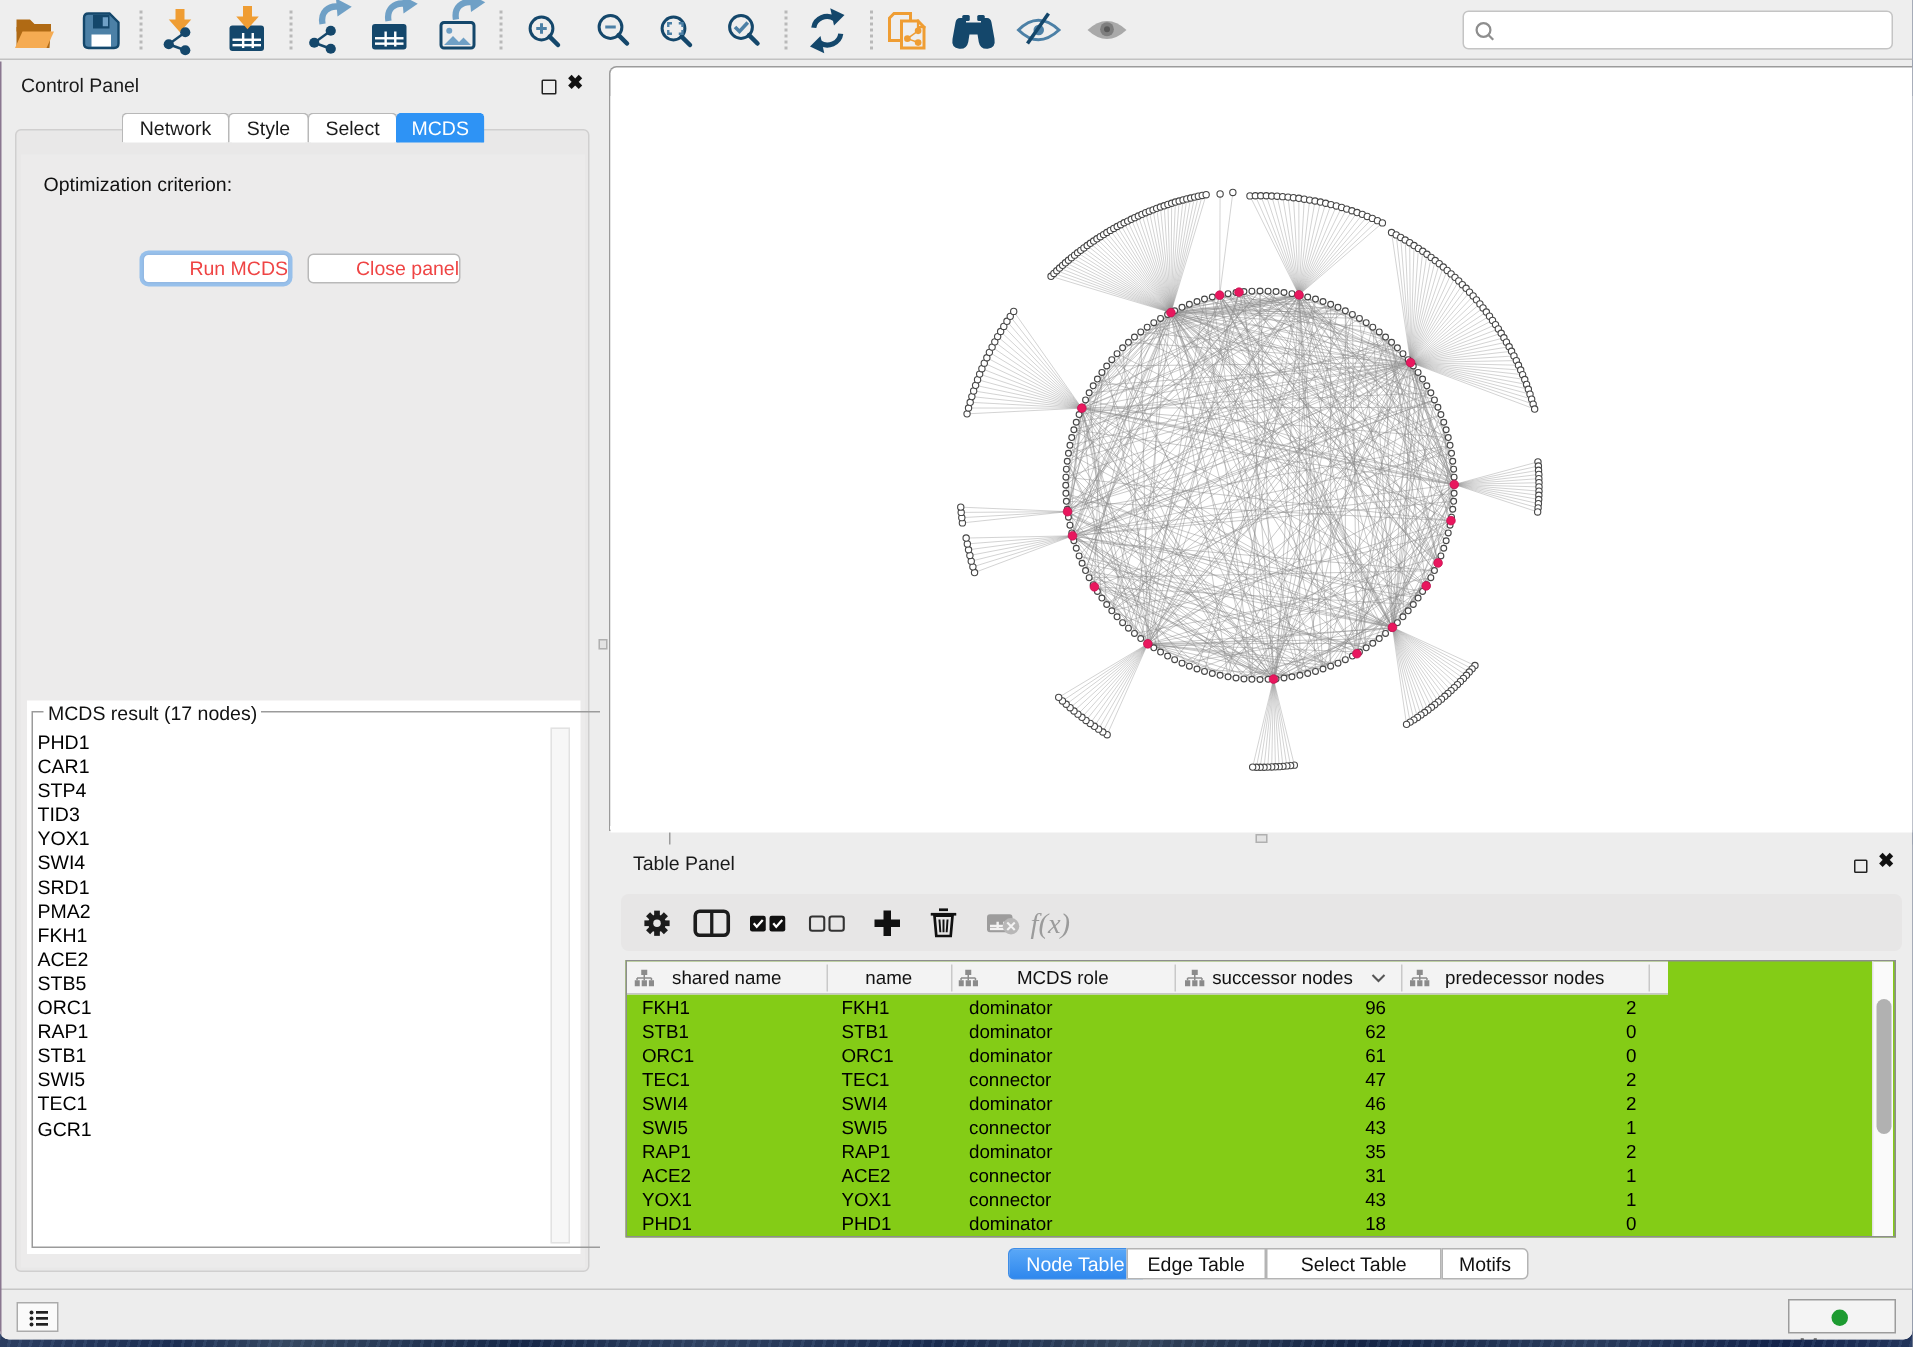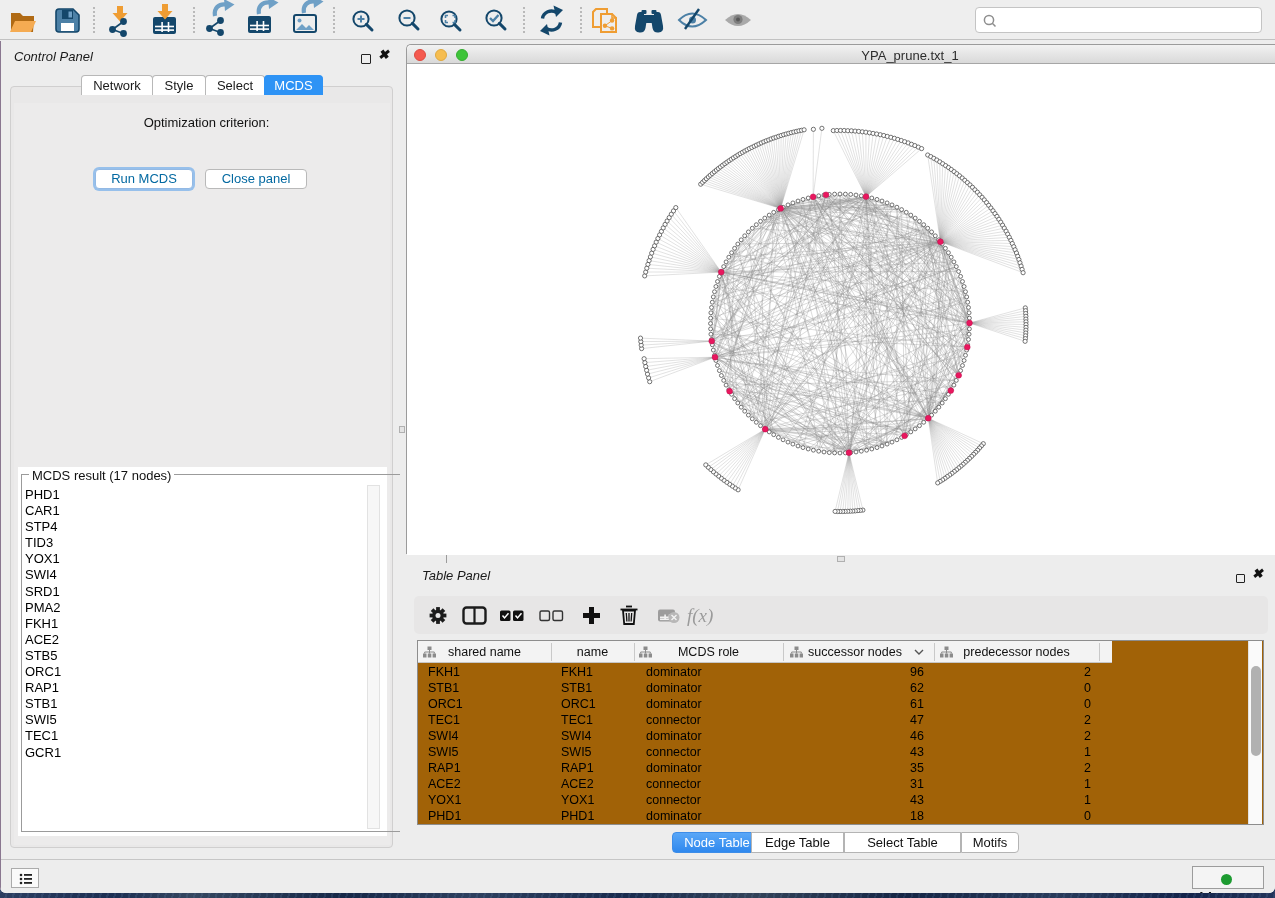--- a/index.html
+++ b/index.html
@@ -5,49 +5,49 @@
   * { margin:0; padding:0; box-sizing:border-box; }
   html,body { width:1275px; height:898px; overflow:hidden; }
   body { font-family:"Liberation Sans", sans-serif; background:#16294d; position:relative; }
   #wall { position:absolute; left:0; top:860px; width:1275px; height:38px;
     background:
       repeating-linear-gradient(105deg, rgba(130,160,200,0.13) 0 2px, rgba(0,0,0,0) 2px 7px),
       linear-gradient(90deg, #2b3d60 0%, #1c2e52 9%, #354760 15%, #162747 27%, #2e405f 37%, #192b4e 49%, #334359 59%, #152545 71%, #293b5b 83%, #13234a 93%, #22345a 100%);
   }
   #app { position:absolute; left:0; top:0; width:1275px; height:893px; background:#ededed;
          border-radius:0 0 6px 6px; overflow:hidden; }
-  .abs { position:absolute;font-style:italic; }
+  .abs { position:absolute; }
   
   #toolbar { position:absolute; left:0; top:0; width:1275px; height:40px; background:#eeeeee;
              border-bottom:1px solid #c2c2c2; }
   .tsep { position:absolute; top:7px; height:26px; width:0;
           border-left:2px dotted #b9b9b9; }
   #search { position:absolute; left:975px; top:7px; width:287px; height:26px; background:#fff;
             border:1px solid #c4c4c4; border-radius:4px; }
   #search svg { position:absolute; left:6px; top:5px; }
   
   #cpanel { position:absolute; left:1px; top:41px; width:399px; height:818px; background:#ededed; }
   .ptitle { font-size:13px; color:#1a1a1a; }
   .minbox { display:inline-block; width:10px; height:10px; border:1.6px solid #222; border-radius:1px; }
   .xmark  { font-size:13px; color:#111; font-weight:bold; }
   .tab { position:absolute; top:34px; height:20px; z-index:2; background:#fff; border:1px solid #b8b8b8;
          border-bottom:none; border-radius:4px 4px 0 0; font-size:13px; color:#1a1a1a;
          text-align:center; line-height:19px; }
   .tab.sel { background:#2e93f5; color:#fff; border-color:#2e93f5; }
   #tabpane { position:absolute; left:9px; top:45px; width:383px; height:762px;
              background:#e9e8e8; border:1px solid #d0cfcf; border-radius:4px; }
   #tabinner { position:absolute; left:3px; top:16px; width:376px; height:742px; background:#ECEBEB; }
-  #optlabel { position:absolute; left:4px; top:28px; width:383px; text-align:center; font-size:13px; color:#111; }
+  #optlabel { position:absolute; left:18px; top:28px; width:383px; font-size:13px; color:#111; }
   #combo { position:absolute; left:35px; top:51px; width:312px; height:20px; background:#fff;
            border:1px solid #ababab; border-radius:4px; font-size:13px; line-height:18px; color:#000;
            padding-left:11px; }
   #combo .stepper { position:absolute; right:1px; top:1px; width:16px; height:16px; border-radius:3px;
            background:linear-gradient(#6cb2fd,#2a7ced); color:#fff; }
   .btn { position:absolute; height:20px; background:#fff; border:1px solid #b9b9b9; border-radius:4px;
-         font-size:13px; color:#0369a1; text-align:center; line-height:18px; }
+         font-size:13px; color:#ef4444; text-align:right; line-height:18px; }
   #runbtn { left:84px; top:82px; width:98px; box-shadow:0 0 0 2px rgba(136,184,235,0.85); border-color:#93b9e4;}
   #closebtn { left:194px; top:82px; width:102px; }
   #results { position:absolute; left:7px; top:380px; width:369px; height:369px; background:#fff; }
   #fieldset { position:absolute; left:3px; top:7px; width:426px; height:358px; border:1px solid #9b9b9b; }
   #legend { position:absolute; left:7px; top:-7px; background:#fff; padding:0 3px; font-size:13px; color:#111; }
   #mlist { position:absolute; left:7px; top:20px; font-size:13px; color:#000; line-height:16.1px; }
   #mscroll { position:absolute; right:7px; top:18px; width:13px; height:344px; background:#f7f7f7;
              border:1px solid #e2e2e2; }
   
   #vsplit { position:absolute; left:400px; top:41px; width:6px; height:818px; background:#ededed; }
@@ -60,21 +60,21 @@
               background:linear-gradient(#f2f2f2,#d9d9d9); border-bottom:1px solid #a6a6a6;
               border-radius:5px 0 0 0; }
   .light { position:absolute; top:4px; width:12px; height:12px; border-radius:50%; }
   #nettitle .t { position:absolute; top:3px; left:413px; width:180px; text-align:center;
                  font-size:13px; color:#2c2c2c; }
   #netcanvas { position:absolute; left:0; top:19px; width:869px; height:491px; background:#fff; overflow:hidden; }
   
   #tpanel { position:absolute; left:406px; top:563px; width:869px; height:296px; background:#ededed; }
   #ttools { position:absolute; left:8px; top:33px; width:854px; height:38px; background:#e7e6e6;
             border-radius:5px;text-align:right; }
-  #tablebox { position:absolute; left:11px; top:77px; width:847px; height:185px; background:#a16207;
+  #tablebox { position:absolute; left:11px; top:77px; width:847px; height:185px; background:#84cc16;
               border:1px solid #8d8d8d; }
   #thead { position:absolute; left:0; top:0; width:694px; height:22px; background:#f3f3f3;
            border-bottom:1px solid #c6c6c6; font-size:12.5px; color:#111; }
   .hsep { position:absolute; top:2px; height:18px; width:1px; background:#c9c9c9; }
   .hcell { position:absolute; top:0; height:22px; line-height:22px; text-align:center; }
   .sorti { position:absolute; top:5px; }
   #tbody { position:absolute; left:0; top:23px; width:694px; font-size:12.5px; color:#000; }
   .trow { position:absolute; height:16px; line-height:16px; width:694px; }
   .c1 { position:absolute; left:10px; }
   .c2 { position:absolute; left:143px; }
@@ -229,26 +229,20 @@
             <div>GCR1</div>
           </div>
       <div id="mscroll"></div>
     </div>
   </div>
 </div>
   <div id="vsplit">
       <div class="grip" style="left:-1px;top:385px;width:6px;height:7px;"></div>
     </div>
   <div id="netframe">
-  <div id="nettitle">
-    <div class="light" style="left:7px;background:#f4594e;border:0.5px solid #dd4a40"></div>
-    <div class="light" style="left:28px;background:#f6bd50;border:0.5px solid #e0a93e"></div>
-    <div class="light" style="left:49px;background:#3ec439;border:0.5px solid #34ad30"></div>
-    <div class="t">YPA_prune.txt_1</div>
-  </div>
   <div id="netcanvas">
         <svg width="869" height="491" viewBox="0 0 869 491" style="position:absolute;left:0;top:0">
           <path d="M373.6 144.4L551.6 207.5M373.6 144.4L464.8 134.0M373.6 144.4L464.8 385.0M373.6 144.4L503.8 367.9M373.6 144.4L524.6 351.1M373.6 144.4L561.5 243.5M373.6 144.4L546.9 197.9M373.6 144.4L535.2 180.0M373.6 144.4L307.5 291.3M373.6 144.4L475.0 137.0M373.6 144.4L470.0 135.4M373.6 144.4L538.4 184.3M373.6 144.4L531.8 343.2M373.6 144.4L516.7 358.3M373.6 144.4L327.6 184.3M373.6 144.4L422.3 130.4M373.6 144.4L546.9 321.1M373.6 144.4L308.9 296.5M373.6 144.4L528.3 347.2M373.6 144.4L303.5 259.5M373.6 144.4L459.6 386.2M373.6 144.4L438.4 130.1M373.6 144.4L562.1 270.2M373.6 144.4L559.7 286.1M373.6 144.4L401.2 134.0M373.6 144.4L524.6 167.9M373.6 144.4L549.3 202.6M373.6 144.4L310.5 217.5M373.6 144.4L334.2 343.2M373.6 144.4L319.1 197.9M373.6 144.4L499.3 148.3M373.6 144.4L489.9 143.2M373.6 144.4L551.6 311.5M373.6 144.4L494.6 145.6M373.6 144.4L557.1 296.5M373.6 144.4L321.8 193.2M373.6 144.4L558.5 291.3M373.6 144.4L427.6 388.9M373.6 144.4L559.7 232.9M373.6 144.4L316.7 316.4M373.6 144.4L459.6 132.8M373.6 144.4L349.3 358.3M373.6 144.4L520.7 354.8M373.6 144.4L475.0 382.0M373.6 144.4L508.2 154.1M373.6 144.4L304.5 243.5M373.6 144.4L485.0 140.9M373.6 144.4L417.0 131.0M373.6 144.4L562.4 254.1M373.6 144.4L411.7 387.2M406.1 132.8L353.5 361.7M406.1 132.8L549.3 316.4M406.1 132.8L516.7 160.7M406.1 132.8L489.9 143.2M406.1 132.8L520.7 354.8M406.1 132.8L443.7 388.6M406.1 132.8L528.3 171.8M406.1 132.8L516.7 358.3M406.1 132.8L544.2 193.2M406.1 132.8L334.2 343.2M406.1 132.8L459.6 386.2M419.0 130.8L303.9 248.8M419.0 130.8L349.3 358.3M419.0 130.8L561.5 275.5M419.0 130.8L345.3 354.8M419.0 130.8L362.2 367.9M419.0 130.8L538.4 334.7M419.0 130.8L475.0 382.0M419.0 130.8L520.7 164.2M419.0 130.8L559.7 286.1M459.0 132.6L353.5 157.3M459.0 132.6L503.8 367.9M459.0 132.6L561.5 275.5M459.0 132.6L305.3 238.2M459.0 132.6L334.2 343.2M459.0 132.6L470.0 383.6M459.0 132.6L381.0 140.9M459.0 132.6L528.3 347.2M459.0 132.6L396.0 383.6M459.0 132.6L503.8 151.1M459.0 132.6L520.7 354.8M459.0 132.6L411.7 387.2M459.0 132.6L319.1 321.1M459.0 132.6L475.0 382.0M459.0 132.6L512.5 157.3M459.0 132.6L535.2 339.0M459.0 132.6L366.7 148.3M459.0 132.6L349.3 160.7M459.0 132.6L321.8 193.2M459.0 132.6L321.8 325.8M459.0 132.6L304.5 243.5M459.0 132.6L562.1 248.8M459.0 132.6L480.1 380.1M459.0 132.6L561.5 243.5M459.0 132.6L557.1 222.5M459.0 132.6L341.4 351.1M459.0 132.6L459.6 386.2M459.0 132.6L357.8 154.1M459.0 132.6L559.7 232.9M459.0 132.6L316.7 202.6M459.0 132.6L443.7 388.6M459.0 132.6L341.4 167.9M459.0 132.6L303.5 259.5M533.4 177.7L417.0 131.0M533.4 177.7L319.1 321.1M533.4 177.7L353.5 361.7M533.4 177.7L528.3 347.2M533.4 177.7L561.5 243.5M533.4 177.7L330.8 180.0M533.4 177.7L319.1 197.9M533.4 177.7L494.6 145.6M533.4 177.7L551.6 207.5M533.4 177.7L562.4 264.9M533.4 177.7L562.1 270.2M533.4 177.7L307.5 291.3M533.4 177.7L512.5 157.3M533.4 177.7L330.8 339.0M533.4 177.7L334.2 343.2M533.4 177.7L306.3 232.9M533.4 177.7L494.6 373.4M533.4 177.7L443.7 130.4M533.4 177.7L553.6 212.4M533.4 177.7L475.0 382.0M533.4 177.7L376.1 375.8M533.4 177.7L381.0 140.9M533.4 177.7L438.4 388.9M533.4 177.7L304.5 275.5M533.4 177.7L520.7 354.8M533.4 177.7L433.0 130.0M533.4 177.7L310.5 217.5M533.4 177.7L427.6 130.1M533.4 177.7L303.9 270.2M533.4 177.7L312.4 212.4M533.4 177.7L559.7 232.9M533.4 177.7L345.3 164.2M533.4 177.7L353.5 157.3M533.4 177.7L305.3 238.2M533.4 177.7L499.3 148.3M533.4 177.7L321.8 193.2M533.4 177.7L411.7 387.2M533.4 177.7L562.5 259.5M533.4 177.7L308.9 296.5M533.4 177.7L406.4 386.2M533.4 177.7L303.6 254.1M533.4 177.7L427.6 388.9M533.4 177.7L553.6 306.6M533.4 177.7L304.5 243.5M533.4 177.7L396.0 135.4M562.5 259.0L362.2 151.1M562.5 259.0L349.3 160.7M562.5 259.0L433.0 130.0M562.5 259.0L401.2 385.0M562.5 259.0L316.7 202.6M562.5 259.0L454.3 131.8M562.5 259.0L551.6 207.5M562.5 259.0L353.5 361.7M562.5 259.0L422.3 388.6M562.5 259.0L508.2 364.9M562.5 259.0L503.8 151.1M562.5 259.0L381.0 140.9M562.5 259.0L528.3 171.8M562.5 259.0L531.8 175.8M562.5 259.0L314.4 207.5M562.5 259.0L516.7 160.7M562.5 259.0L558.5 227.7M562.5 259.0L422.3 130.4M562.5 259.0L308.9 222.5M562.5 259.0L560.7 280.8M562.5 259.0L480.1 380.1M562.5 259.0L307.5 291.3M562.5 259.0L535.2 339.0M562.5 259.0L544.2 325.8M562.5 259.0L417.0 388.0M562.5 259.0L324.6 188.7M560.3 283.1L341.4 351.1M560.3 283.1L303.9 270.2M560.3 283.1L337.7 171.8M560.3 283.1L303.6 254.1M560.3 283.1L555.5 217.5M560.3 283.1L499.3 370.7M560.3 283.1L524.6 351.1M560.3 283.1L512.5 157.3M560.3 283.1L381.0 378.1M551.7 311.3L459.6 132.8M551.7 311.3L422.3 130.4M551.7 311.3L376.1 143.2M551.7 311.3L520.7 354.8M551.7 311.3L528.3 347.2M551.7 311.3L438.4 130.1M551.7 311.3L520.7 164.2M551.7 311.3L508.2 154.1M551.7 311.3L516.7 160.7M543.8 326.6L475.0 137.0M543.8 326.6L391.0 382.0M543.8 326.6L520.7 164.2M543.8 326.6L334.2 175.8M543.8 326.6L512.5 361.7M543.8 326.6L459.6 386.2M543.8 326.6L314.4 207.5M543.8 326.6L362.2 151.1M521.3 354.2L559.7 232.9M521.3 354.2L401.2 134.0M521.3 354.2L406.4 132.8M521.3 354.2L308.9 222.5M521.3 354.2L503.8 367.9M521.3 354.2L411.7 131.8M521.3 354.2L314.4 311.5M521.3 354.2L551.6 311.5M521.3 354.2L541.4 188.7M521.3 354.2L385.9 138.9M521.3 354.2L305.3 280.8M521.3 354.2L362.2 367.9M521.3 354.2L307.5 291.3M521.3 354.2L312.4 306.6M521.3 354.2L306.3 232.9M521.3 354.2L499.3 148.3M521.3 354.2L544.2 193.2M521.3 354.2L508.2 154.1M521.3 354.2L316.7 316.4M521.3 354.2L381.0 378.1M521.3 354.2L549.3 202.6M521.3 354.2L499.3 370.7M521.3 354.2L549.3 316.4M521.3 354.2L391.0 137.0M521.3 354.2L303.5 259.5M521.3 354.2L516.7 160.7M521.3 354.2L535.2 339.0M521.3 354.2L538.4 184.3M521.3 354.2L561.5 243.5M521.3 354.2L557.1 222.5M521.3 354.2L304.5 275.5M521.3 354.2L305.3 238.2M497.6 371.8L524.6 167.9M497.6 371.8L303.6 264.9M497.6 371.8L371.4 145.6M497.6 371.8L544.2 193.2M497.6 371.8L494.6 145.6M497.6 371.8L362.2 151.1M497.6 371.8L449.0 131.0M497.6 371.8L538.4 184.3M497.6 371.8L560.7 280.8M442.0 388.7L314.4 311.5M442.0 388.7L314.4 207.5M442.0 388.7L312.4 212.4M442.0 388.7L535.2 339.0M442.0 388.7L319.1 321.1M442.0 388.7L508.2 154.1M442.0 388.7L560.7 280.8M442.0 388.7L334.2 343.2M442.0 388.7L433.0 130.0M442.0 388.7L327.6 334.7M442.0 388.7L480.1 380.1M442.0 388.7L303.9 248.8M442.0 388.7L307.5 291.3M442.0 388.7L422.3 130.4M442.0 388.7L562.4 264.9M442.0 388.7L551.6 311.5M442.0 388.7L531.8 343.2M442.0 388.7L503.8 151.1M442.0 388.7L401.2 134.0M442.0 388.7L411.7 387.2M442.0 388.7L337.7 171.8M442.0 388.7L494.6 145.6M442.0 388.7L310.5 217.5M442.0 388.7L494.6 373.4M442.0 388.7L304.5 243.5M442.0 388.7L306.3 286.1M442.0 388.7L376.1 143.2M442.0 388.7L528.3 171.8M442.0 388.7L470.0 135.4M442.0 388.7L489.9 375.8M442.0 388.7L485.0 140.9M442.0 388.7L362.2 151.1M358.2 365.2L553.6 306.6M358.2 365.2L516.7 160.7M358.2 365.2L422.3 130.4M358.2 365.2L512.5 361.7M358.2 365.2L316.7 316.4M358.2 365.2L555.5 217.5M358.2 365.2L396.0 135.4M358.2 365.2L499.3 370.7M358.2 365.2L485.0 140.9M358.2 365.2L528.3 171.8M358.2 365.2L308.9 296.5M358.2 365.2L341.4 167.9M358.2 365.2L411.7 387.2M358.2 365.2L485.0 378.1M358.2 365.2L541.4 330.3M358.2 365.2L366.7 148.3M358.2 365.2L508.2 364.9M358.2 365.2L480.1 380.1M358.2 365.2L321.8 325.8M358.2 365.2L559.7 232.9M358.2 365.2L433.0 389.0M358.2 365.2L304.5 243.5M358.2 365.2L353.5 157.3M358.2 365.2L520.7 164.2M358.2 365.2L443.7 130.4M358.2 365.2L520.7 354.8M358.2 365.2L417.0 388.0M358.2 365.2L454.3 387.2M358.2 365.2L494.6 145.6M358.2 365.2L480.1 138.9M358.2 365.2L475.0 382.0M322.6 327.2L535.2 339.0M322.6 327.2L327.6 184.3M322.6 327.2L480.1 380.1M322.6 327.2L559.7 232.9M322.6 327.2L366.7 370.7M322.6 327.2L516.7 160.7M322.6 327.2L503.8 367.9M322.6 327.2L345.3 354.8M322.6 327.2L454.3 387.2M308.0 293.2L562.1 270.2M308.0 293.2L303.9 270.2M308.0 293.2L366.7 148.3M308.0 293.2L427.6 388.9M308.0 293.2L349.3 160.7M308.0 293.2L443.7 130.4M308.0 293.2L376.1 143.2M308.0 293.2L433.0 389.0M308.0 293.2L546.9 197.9M308.0 293.2L560.7 238.2M308.0 293.2L480.1 380.1M308.0 293.2L553.6 212.4M308.0 293.2L549.3 202.6M308.0 293.2L562.4 264.9M308.0 293.2L470.0 383.6M308.0 293.2L454.3 387.2M308.0 293.2L538.4 334.7M308.0 293.2L376.1 375.8M308.0 293.2L541.4 330.3M304.7 277.1L480.1 380.1M304.7 277.1L327.6 184.3M304.7 277.1L316.7 202.6M304.7 277.1L494.6 373.4M304.7 277.1L499.3 148.3M304.7 277.1L538.4 184.3M304.7 277.1L464.8 385.0M304.7 277.1L489.9 143.2M304.7 277.1L433.0 130.0M304.7 277.1L385.9 380.1M304.7 277.1L559.7 232.9M314.2 208.1L480.1 380.1M314.2 208.1L561.5 275.5M314.2 208.1L303.6 264.9M314.2 208.1L376.1 143.2M314.2 208.1L306.3 286.1M314.2 208.1L385.9 138.9M314.2 208.1L443.7 130.4M314.2 208.1L551.6 207.5M314.2 208.1L524.6 167.9M314.2 208.1L562.5 259.5M314.2 208.1L366.7 148.3M314.2 208.1L480.1 138.9M314.2 208.1L345.3 354.8M314.2 208.1L562.4 254.1M314.2 208.1L305.3 280.8M314.2 208.1L558.5 227.7M314.2 208.1L485.0 140.9M314.2 208.1L422.3 388.6M314.2 208.1L349.3 358.3M314.2 208.1L349.3 160.7M314.2 208.1L357.8 364.9M314.2 208.1L538.4 334.7M314.2 208.1L499.3 370.7M314.2 208.1L546.9 197.9M314.2 208.1L362.2 367.9M314.2 208.1L327.6 334.7M385.9 138.9L314.4 311.5M562.4 264.9L512.5 361.7M312.4 306.6L464.8 134.0M557.1 296.5L385.9 380.1M312.4 306.6L499.3 370.7M475.0 382.0L562.1 270.2M549.3 202.6L334.2 343.2M480.1 138.9L307.5 227.7M304.5 243.5L366.7 370.7M422.3 388.6L520.7 354.8M524.6 351.1L464.8 134.0M549.3 316.4L319.1 321.1M391.0 382.0L459.6 386.2M516.7 160.7L459.6 386.2M366.7 370.7L330.8 180.0M319.1 321.1L357.8 154.1M391.0 382.0L470.0 135.4M553.6 212.4L485.0 378.1M557.1 296.5L411.7 131.8M480.1 380.1L480.1 138.9M549.3 202.6L304.5 275.5M304.5 275.5L330.8 180.0M553.6 212.4L330.8 339.0M406.4 132.8L551.6 311.5M489.9 375.8L489.9 143.2M304.5 275.5L433.0 130.0M546.9 321.1L349.3 358.3M305.3 280.8L516.7 160.7M557.1 222.5L433.0 389.0M327.6 184.3L417.0 388.0M314.4 311.5L396.0 383.6M316.7 316.4L438.4 388.9M376.1 143.2L558.5 227.7M549.3 316.4L308.9 296.5M334.2 343.2L558.5 291.3M396.0 135.4L427.6 388.9M316.7 316.4L371.4 145.6M433.0 130.0L427.6 388.9M449.0 388.0L538.4 334.7M305.3 280.8L411.7 131.8M401.2 385.0L306.3 232.9M303.6 264.9L535.2 339.0M559.7 286.1L531.8 175.8M454.3 387.2L334.2 175.8M385.9 380.1L538.4 184.3M512.5 361.7L417.0 388.0M562.4 254.1L464.8 134.0M489.9 143.2L503.8 367.9M308.9 222.5L520.7 164.2M303.9 248.8L310.5 301.5M406.4 132.8L549.3 316.4M330.8 339.0L319.1 197.9M319.1 321.1L503.8 367.9M562.4 254.1L438.4 130.1M549.3 202.6L307.5 291.3M528.3 347.2L557.1 296.5M337.7 171.8L305.3 238.2M494.6 145.6L381.0 140.9" stroke="#8a8a8a" stroke-width="0.6" opacity="0.5" fill="none"></path>
           <path d="M373.6 144.4L293.7 120.2M373.6 144.4L295.6 118.3M373.6 144.4L297.5 116.5M373.6 144.4L299.4 114.7M373.6 144.4L301.4 112.9M373.6 144.4L303.3 111.2M373.6 144.4L305.3 109.5M373.6 144.4L307.3 107.8M373.6 144.4L309.4 106.1M373.6 144.4L311.4 104.5M373.6 144.4L313.5 102.9M373.6 144.4L315.6 101.3M373.6 144.4L317.8 99.7M373.6 144.4L319.9 98.2M373.6 144.4L322.1 96.7M373.6 144.4L324.3 95.2M373.6 144.4L326.5 93.8M373.6 144.4L328.7 92.4M373.6 144.4L330.9 91.0M373.6 144.4L333.2 89.6M373.6 144.4L335.5 88.3M373.6 144.4L337.8 87.0M373.6 144.4L340.1 85.8M373.6 144.4L342.4 84.5M373.6 144.4L344.8 83.4M373.6 144.4L347.2 82.2M373.6 144.4L349.5 81.1M373.6 144.4L351.9 80.0M373.6 144.4L354.3 78.9M373.6 144.4L356.8 77.8M373.6 144.4L359.2 76.8M373.6 144.4L361.7 75.9M373.6 144.4L364.1 74.9M373.6 144.4L366.6 74.0M373.6 144.4L369.1 73.2M373.6 144.4L371.6 72.3M373.6 144.4L374.1 71.5M373.6 144.4L376.6 70.7M373.6 144.4L379.1 70.0M373.6 144.4L381.7 69.3M373.6 144.4L384.2 68.6M373.6 144.4L386.8 68.0M373.6 144.4L389.4 67.4M373.6 144.4L391.9 66.8M373.6 144.4L394.5 66.3M373.6 144.4L397.1 65.8M406.1 132.8L406.4 65.3M406.1 132.8L414.9 64.3M459.0 132.6L426.3 66.6M459.0 132.6L429.9 66.5M459.0 132.6L433.5 66.5M459.0 132.6L437.2 66.5M459.0 132.6L440.8 66.7M459.0 132.6L444.4 66.8M459.0 132.6L448.1 67.1M459.0 132.6L451.7 67.4M459.0 132.6L455.3 67.8M459.0 132.6L458.9 68.2M459.0 132.6L462.5 68.8M459.0 132.6L466.1 69.4M459.0 132.6L469.7 70.0M459.0 132.6L473.3 70.7M459.0 132.6L476.8 71.5M459.0 132.6L480.3 72.4M459.0 132.6L483.9 73.3M459.0 132.6L487.4 74.3M459.0 132.6L490.8 75.4M459.0 132.6L494.3 76.5M459.0 132.6L497.7 77.7M459.0 132.6L501.2 78.9M459.0 132.6L504.5 80.3M459.0 132.6L507.9 81.6M459.0 132.6L511.3 83.1M459.0 132.6L514.6 84.6M533.4 177.7L520.7 91.0M533.4 177.7L523.8 92.6M533.4 177.7L526.8 94.3M533.4 177.7L529.8 96.0M533.4 177.7L532.8 97.8M533.4 177.7L535.7 99.7M533.4 177.7L538.6 101.6M533.4 177.7L541.5 103.5M533.4 177.7L544.3 105.5M533.4 177.7L547.1 107.6M533.4 177.7L549.8 109.7M533.4 177.7L552.5 111.8M533.4 177.7L555.2 114.0M533.4 177.7L557.8 116.3M533.4 177.7L560.4 118.6M533.4 177.7L563.0 120.9M533.4 177.7L565.5 123.3M533.4 177.7L567.9 125.8M533.4 177.7L570.4 128.2M533.4 177.7L572.7 130.8M533.4 177.7L575.1 133.3M533.4 177.7L577.3 135.9M533.4 177.7L579.6 138.6M533.4 177.7L581.7 141.3M533.4 177.7L583.9 144.0M533.4 177.7L586.0 146.8M533.4 177.7L588.0 149.6M533.4 177.7L590.0 152.4M533.4 177.7L591.9 155.3M533.4 177.7L593.8 158.2M533.4 177.7L595.6 161.2M533.4 177.7L597.3 164.1M533.4 177.7L599.1 167.2M533.4 177.7L600.7 170.2M533.4 177.7L602.3 173.3M533.4 177.7L603.9 176.4M533.4 177.7L605.3 179.5M533.4 177.7L606.8 182.7M533.4 177.7L608.1 185.8M533.4 177.7L609.5 189.0M533.4 177.7L610.7 192.3M533.4 177.7L611.9 195.5M533.4 177.7L613.0 198.8M533.4 177.7L614.1 202.1M533.4 177.7L615.1 205.4M533.4 177.7L616.1 208.7M562.5 259.0L618.3 243.9M562.5 259.0L618.6 246.7M562.5 259.0L618.7 249.5M562.5 259.0L618.9 252.3M562.5 259.0L618.9 255.1M562.5 259.0L619.0 257.8M562.5 259.0L619.0 260.6M562.5 259.0L619.0 263.4M562.5 259.0L618.9 266.2M562.5 259.0L618.8 269.0M562.5 259.0L618.6 271.8M562.5 259.0L618.4 274.6M562.5 259.0L618.1 277.3M521.3 354.2L576.3 379.7M521.3 354.2L574.4 381.9M521.3 354.2L572.5 384.0M521.3 354.2L570.6 386.2M521.3 354.2L568.6 388.3M521.3 354.2L566.6 390.3M521.3 354.2L564.6 392.4M521.3 354.2L562.5 394.4M521.3 354.2L560.4 396.4M521.3 354.2L558.3 398.3M521.3 354.2L556.2 400.2M521.3 354.2L554.0 402.1M521.3 354.2L551.8 403.9M521.3 354.2L549.5 405.8M521.3 354.2L547.3 407.5M521.3 354.2L545.0 409.3M521.3 354.2L542.7 411.0M521.3 354.2L540.3 412.6M521.3 354.2L538.0 414.3M521.3 354.2L535.6 415.9M521.3 354.2L533.1 417.4M521.3 354.2L530.7 418.9M442.0 388.7L455.9 446.1M442.0 388.7L453.4 446.4M442.0 388.7L450.9 446.6M442.0 388.7L448.3 446.9M442.0 388.7L445.8 447.1M442.0 388.7L443.3 447.2M442.0 388.7L440.8 447.3M442.0 388.7L438.2 447.4M442.0 388.7L435.7 447.5M442.0 388.7L433.1 447.5M442.0 388.7L430.6 447.5M442.0 388.7L428.1 447.4M358.2 365.2L331.1 425.8M358.2 365.2L328.2 424.0M358.2 365.2L325.4 422.1M358.2 365.2L322.6 420.2M358.2 365.2L319.8 418.3M358.2 365.2L317.0 416.3M358.2 365.2L314.3 414.2M358.2 365.2L311.6 412.1M358.2 365.2L309.0 410.0M358.2 365.2L306.4 407.8M358.2 365.2L303.8 405.5M358.2 365.2L301.3 403.3M358.2 365.2L298.8 400.9M308.0 293.2L242.7 317.7M308.0 293.2L241.6 313.9M308.0 293.2L240.5 310.1M308.0 293.2L239.6 306.3M308.0 293.2L238.7 302.5M308.0 293.2L237.9 298.6M308.0 293.2L237.1 294.7M304.7 277.1L234.6 284.6M304.7 277.1L234.2 281.1M304.7 277.1L233.8 277.6M304.7 277.1L233.5 274.1M314.2 208.1L237.7 211.9M314.2 208.1L238.7 208.0M314.2 208.1L239.8 204.2M314.2 208.1L240.9 200.4M314.2 208.1L242.1 196.6M314.2 208.1L243.4 192.9M314.2 208.1L244.7 189.1M314.2 208.1L246.1 185.4M314.2 208.1L247.6 181.8M314.2 208.1L249.2 178.1M314.2 208.1L250.9 174.5M314.2 208.1L252.6 170.9M314.2 208.1L254.4 167.4M314.2 208.1L256.2 163.9M314.2 208.1L258.1 160.4M314.2 208.1L260.1 157.0M314.2 208.1L262.2 153.6M314.2 208.1L264.3 150.2M314.2 208.1L266.5 146.9M314.2 208.1L268.8 143.6" stroke="#959595" stroke-width="0.5" opacity="0.55" fill="none"></path>
           <g fill="#fff" stroke="#474747" stroke-width="0.75">
             <circle cx="433.0" cy="130.0" r="1.95"></circle>
             <circle cx="438.4" cy="130.1" r="1.95"></circle>
             <circle cx="443.7" cy="130.4" r="1.95"></circle>
             <circle cx="449.0" cy="131.0" r="1.95"></circle>
             <circle cx="454.3" cy="131.8" r="1.95"></circle>

